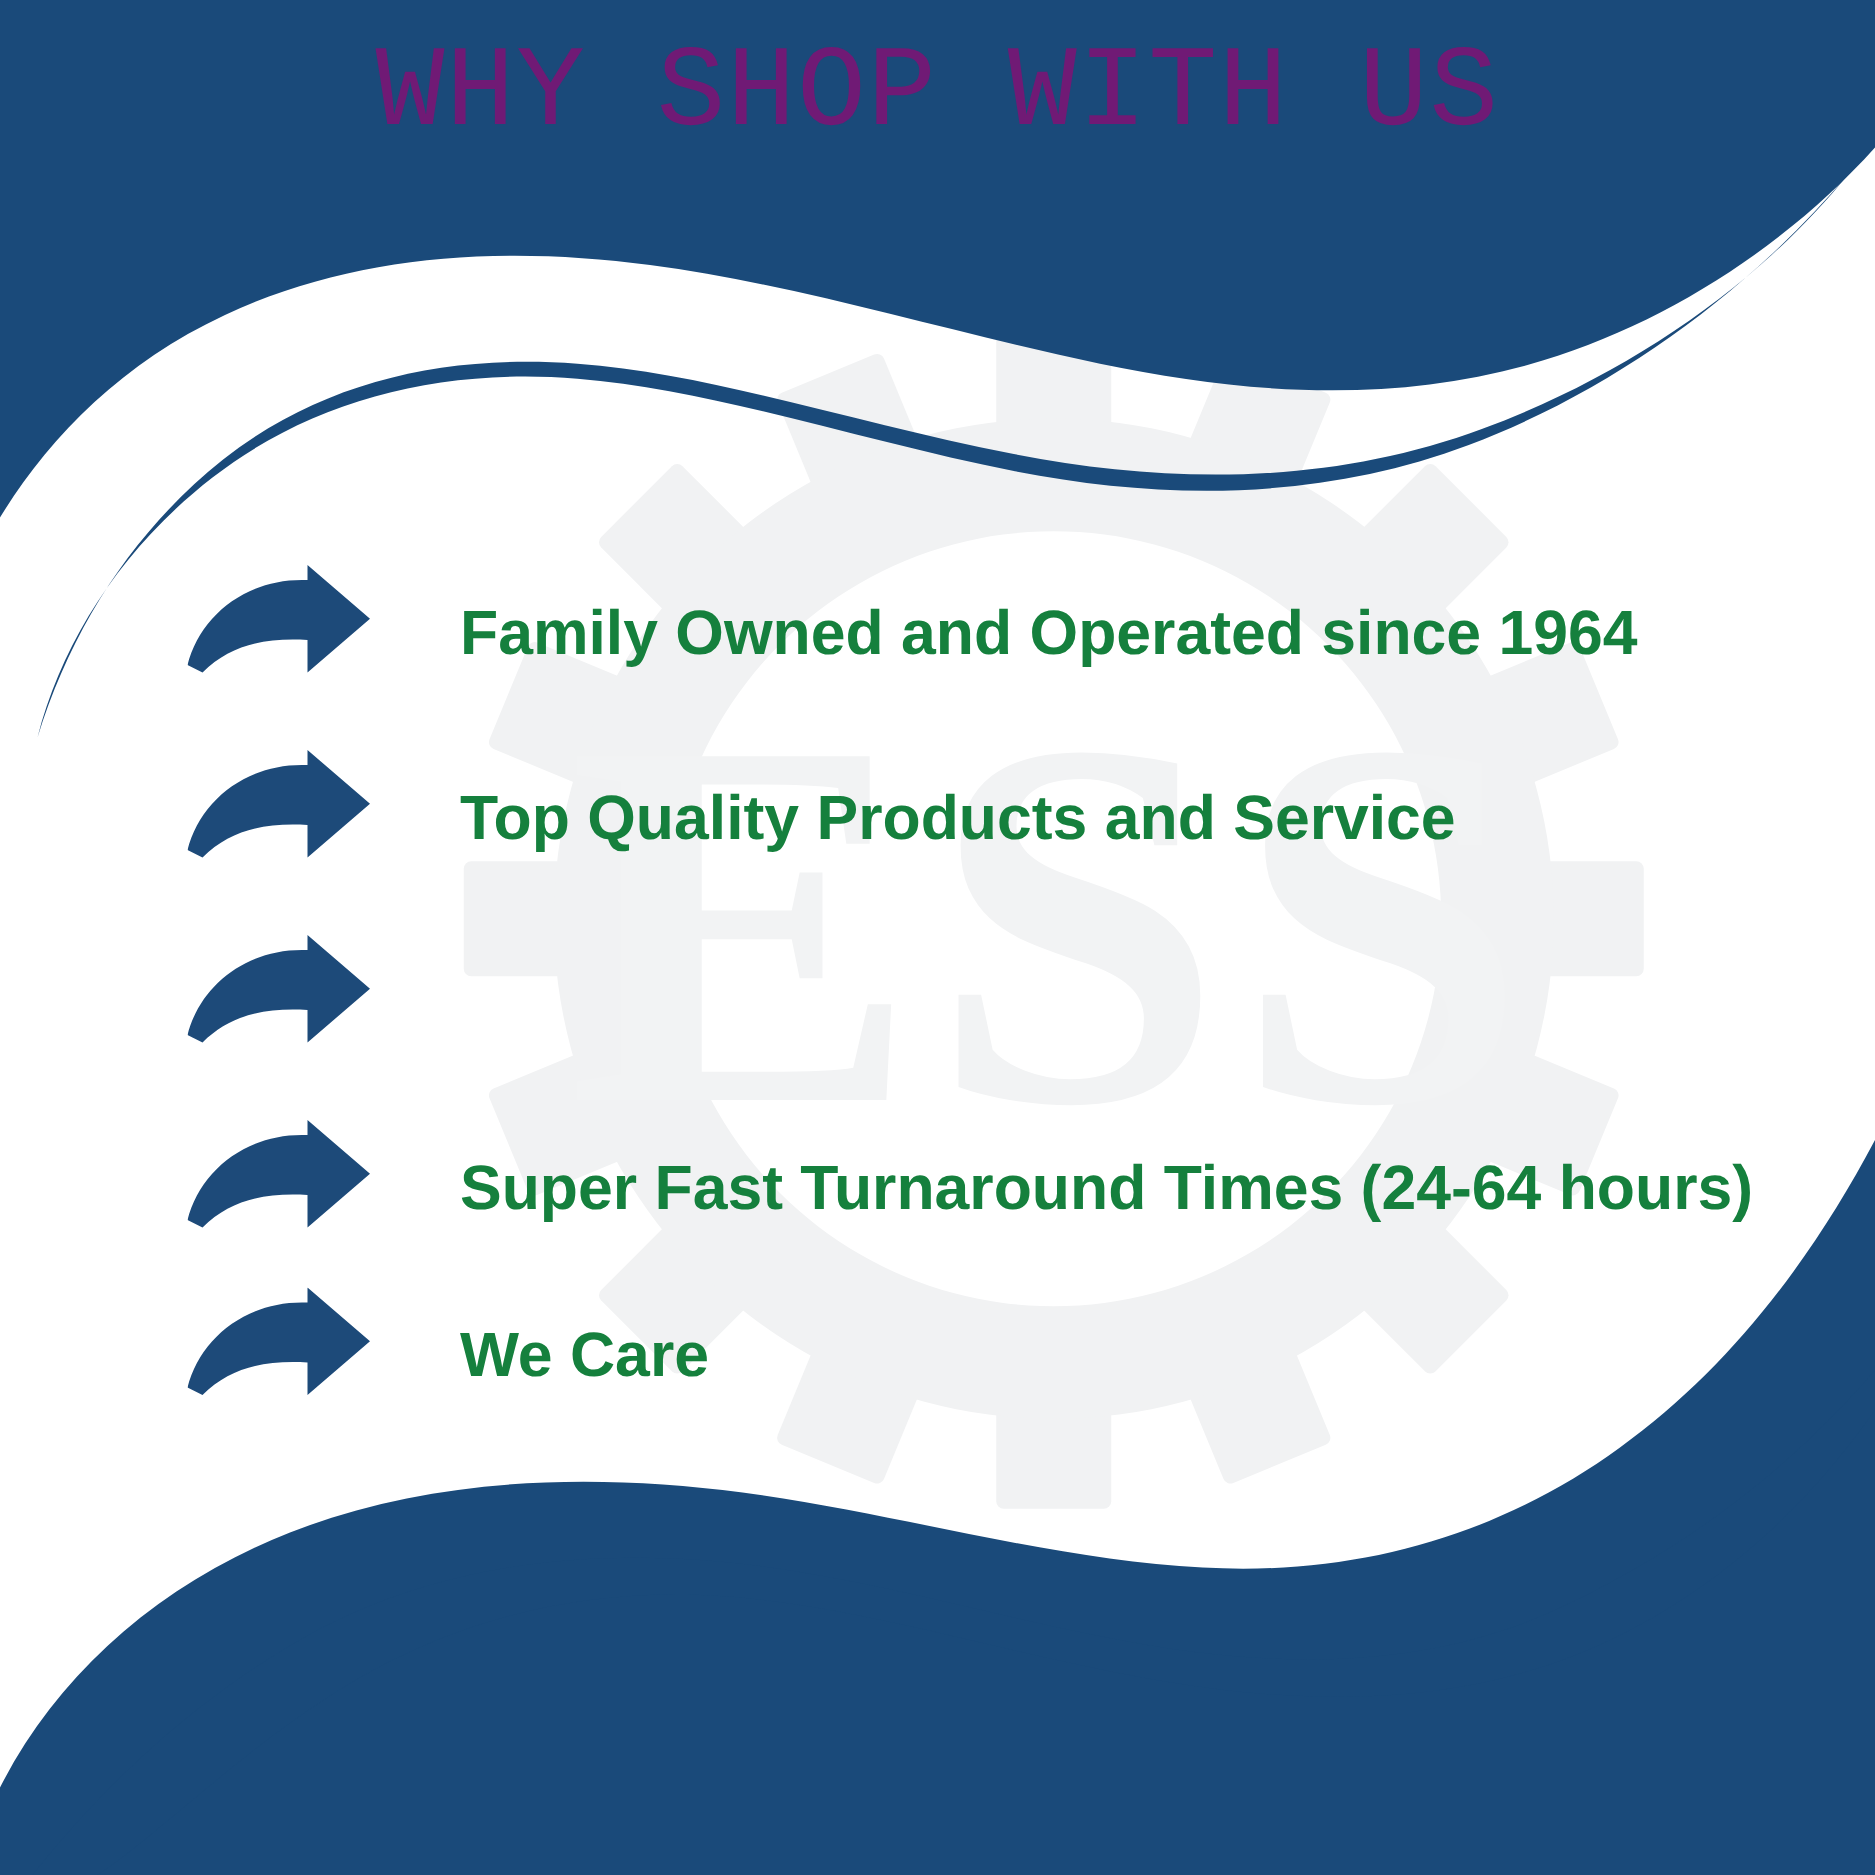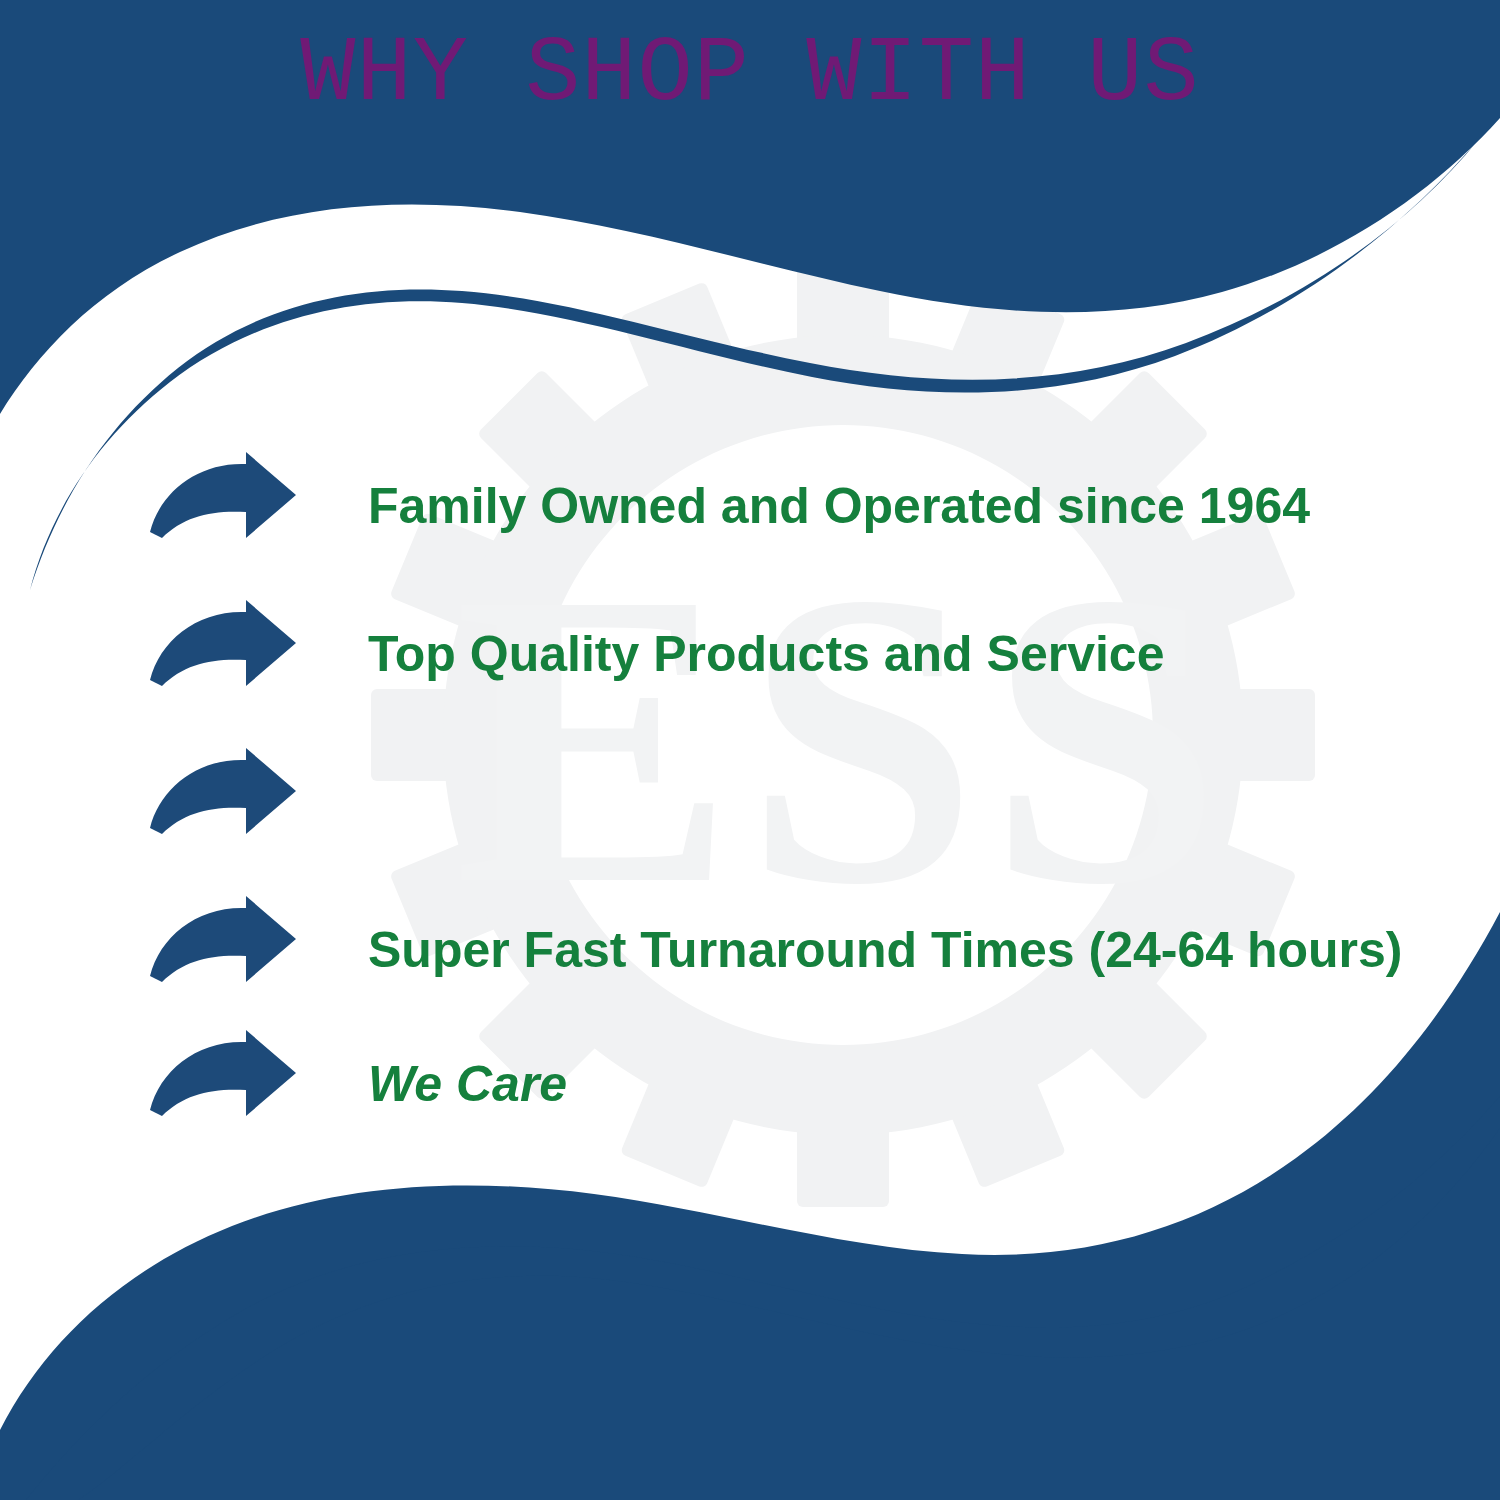--- a/index.html
+++ b/index.html
@@ -56,21 +56,21 @@
     top:432px;
     width:1300px;
     list-style:none;
   }
   .benefit-row {
     position:relative;
     height:148px;
     display:flex;
     align-items:center;
   }
-  .benefit-row:last-child { height:120px;font-style:italic; }
+  .benefit-row:last-child { height:120px; }
 
   .arrow-wrap {
     width:148px;
     height:100px;
     flex:0 0 148px;
     display:block;
     position:relative;
     top:-4px;
   }
   .arrow-wrap svg { display:block; width:148px; height:100px; }

